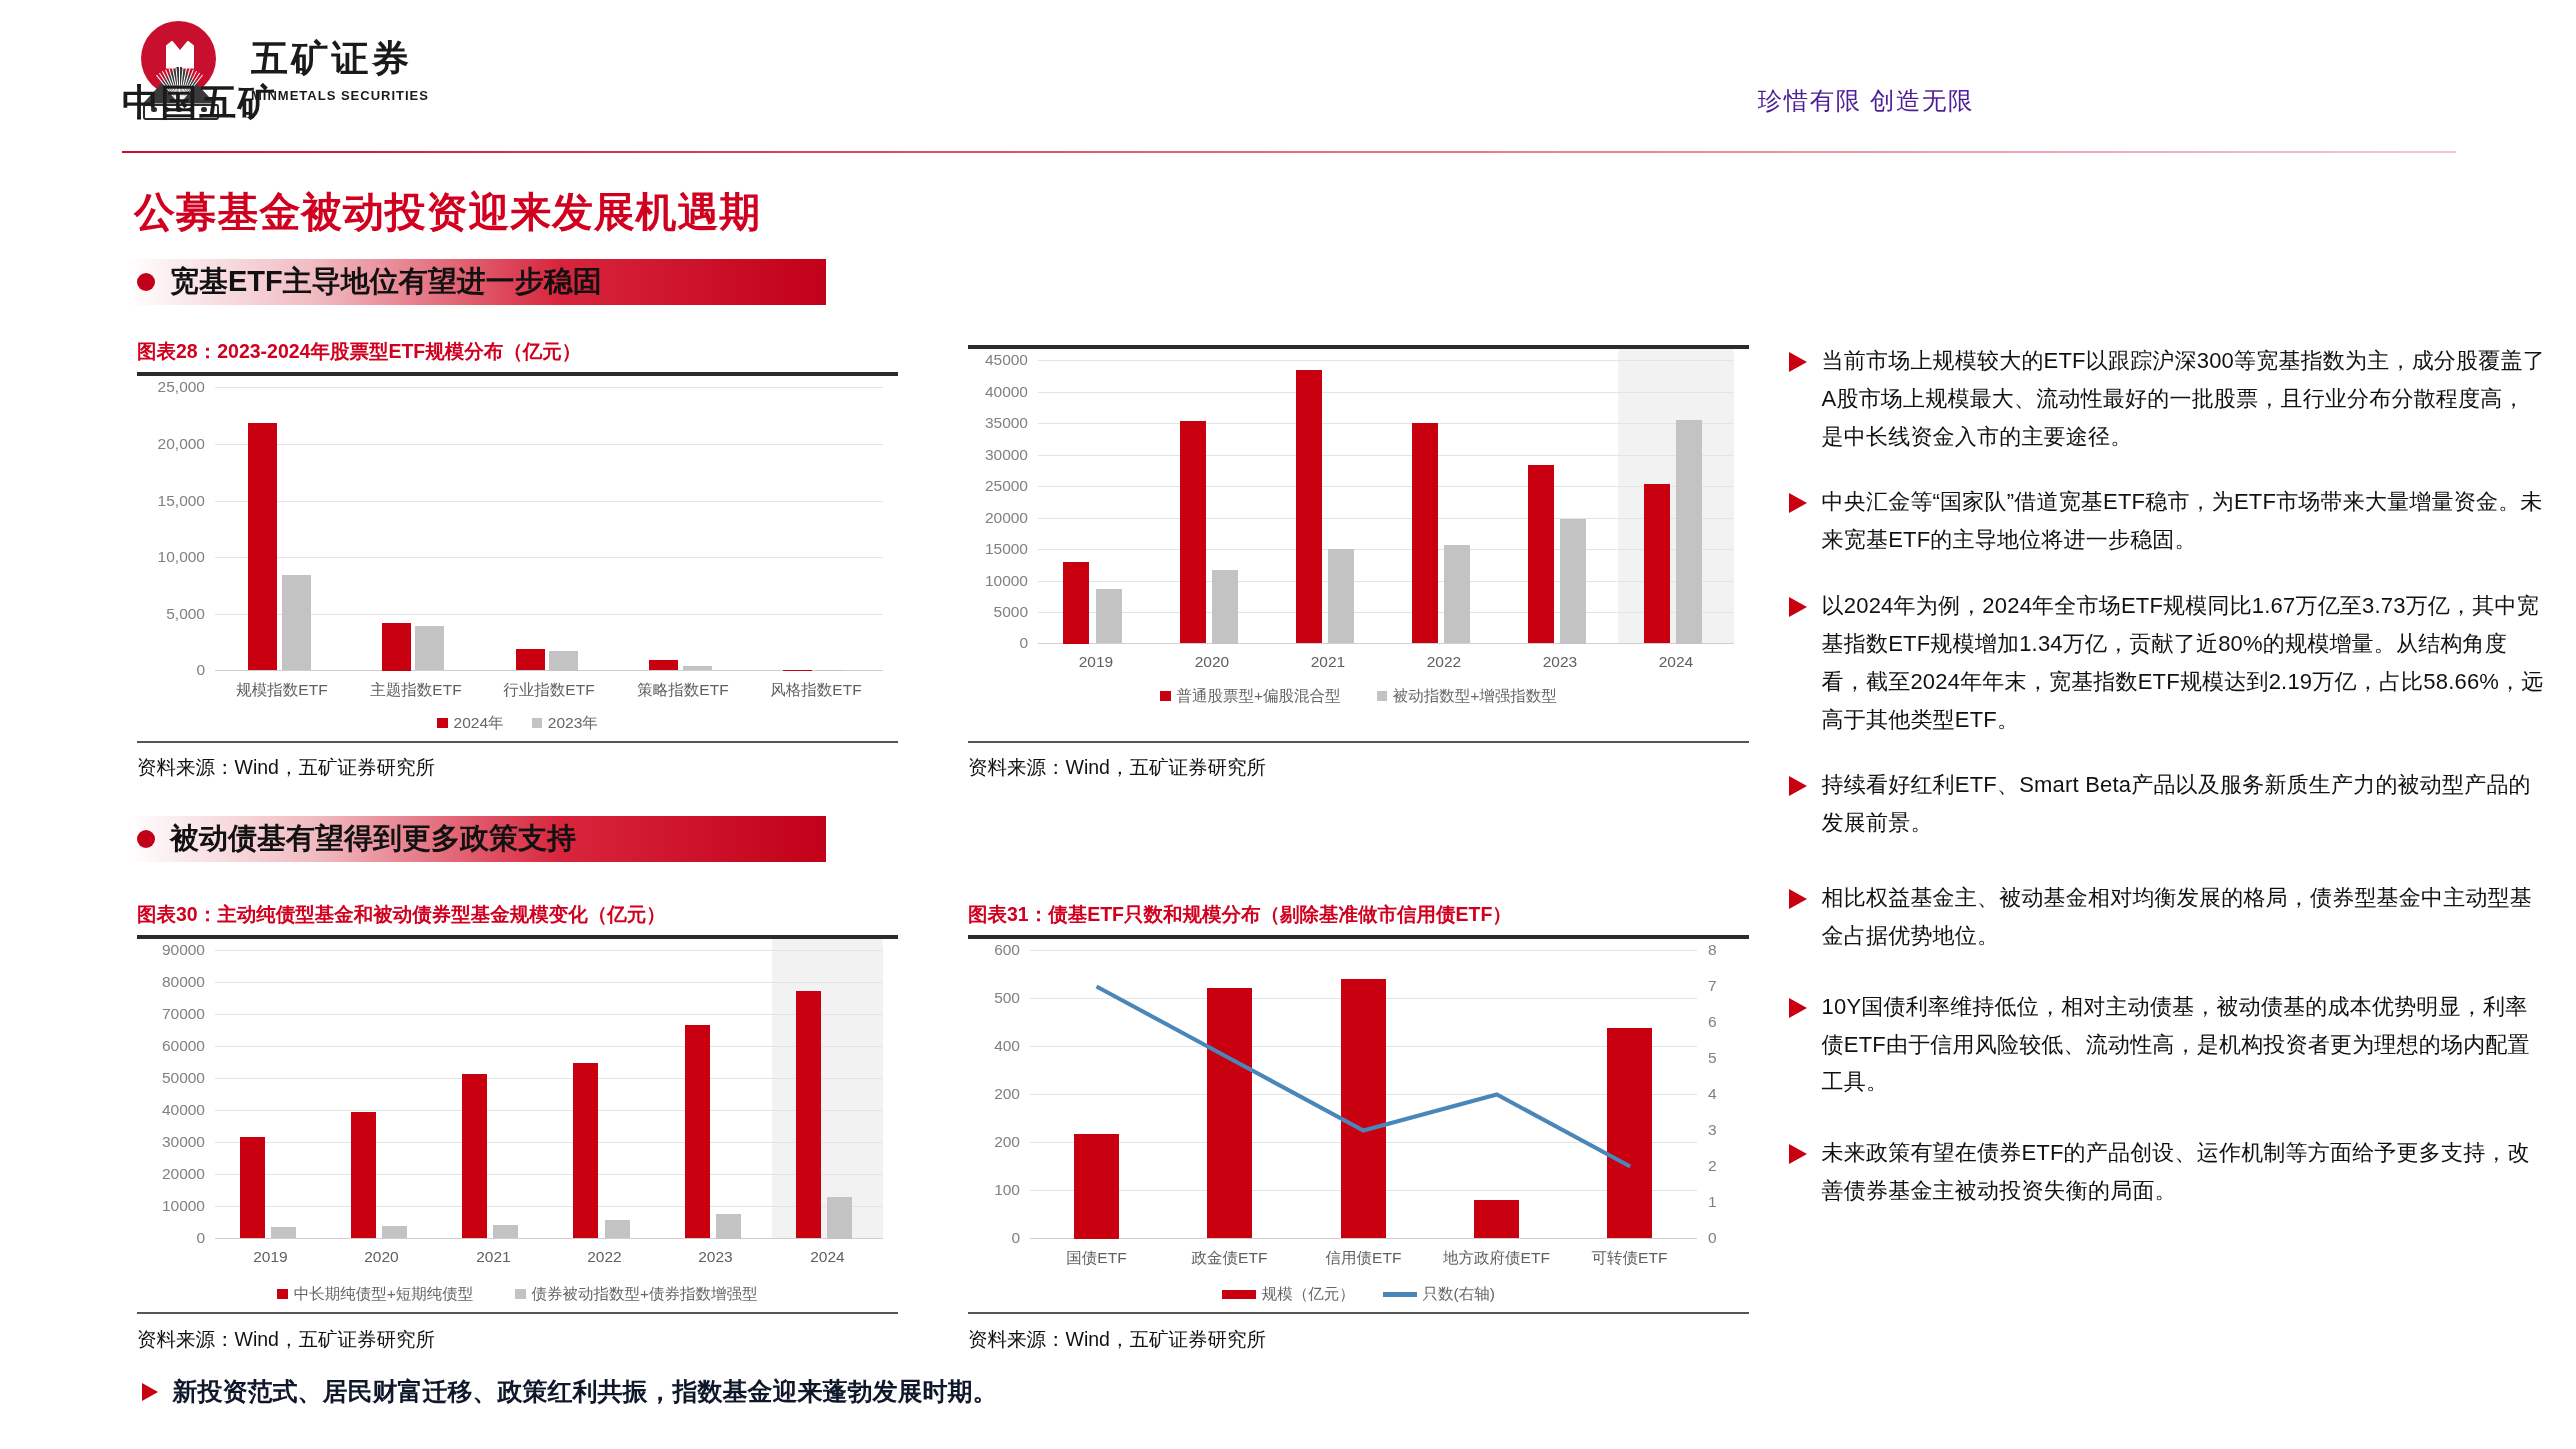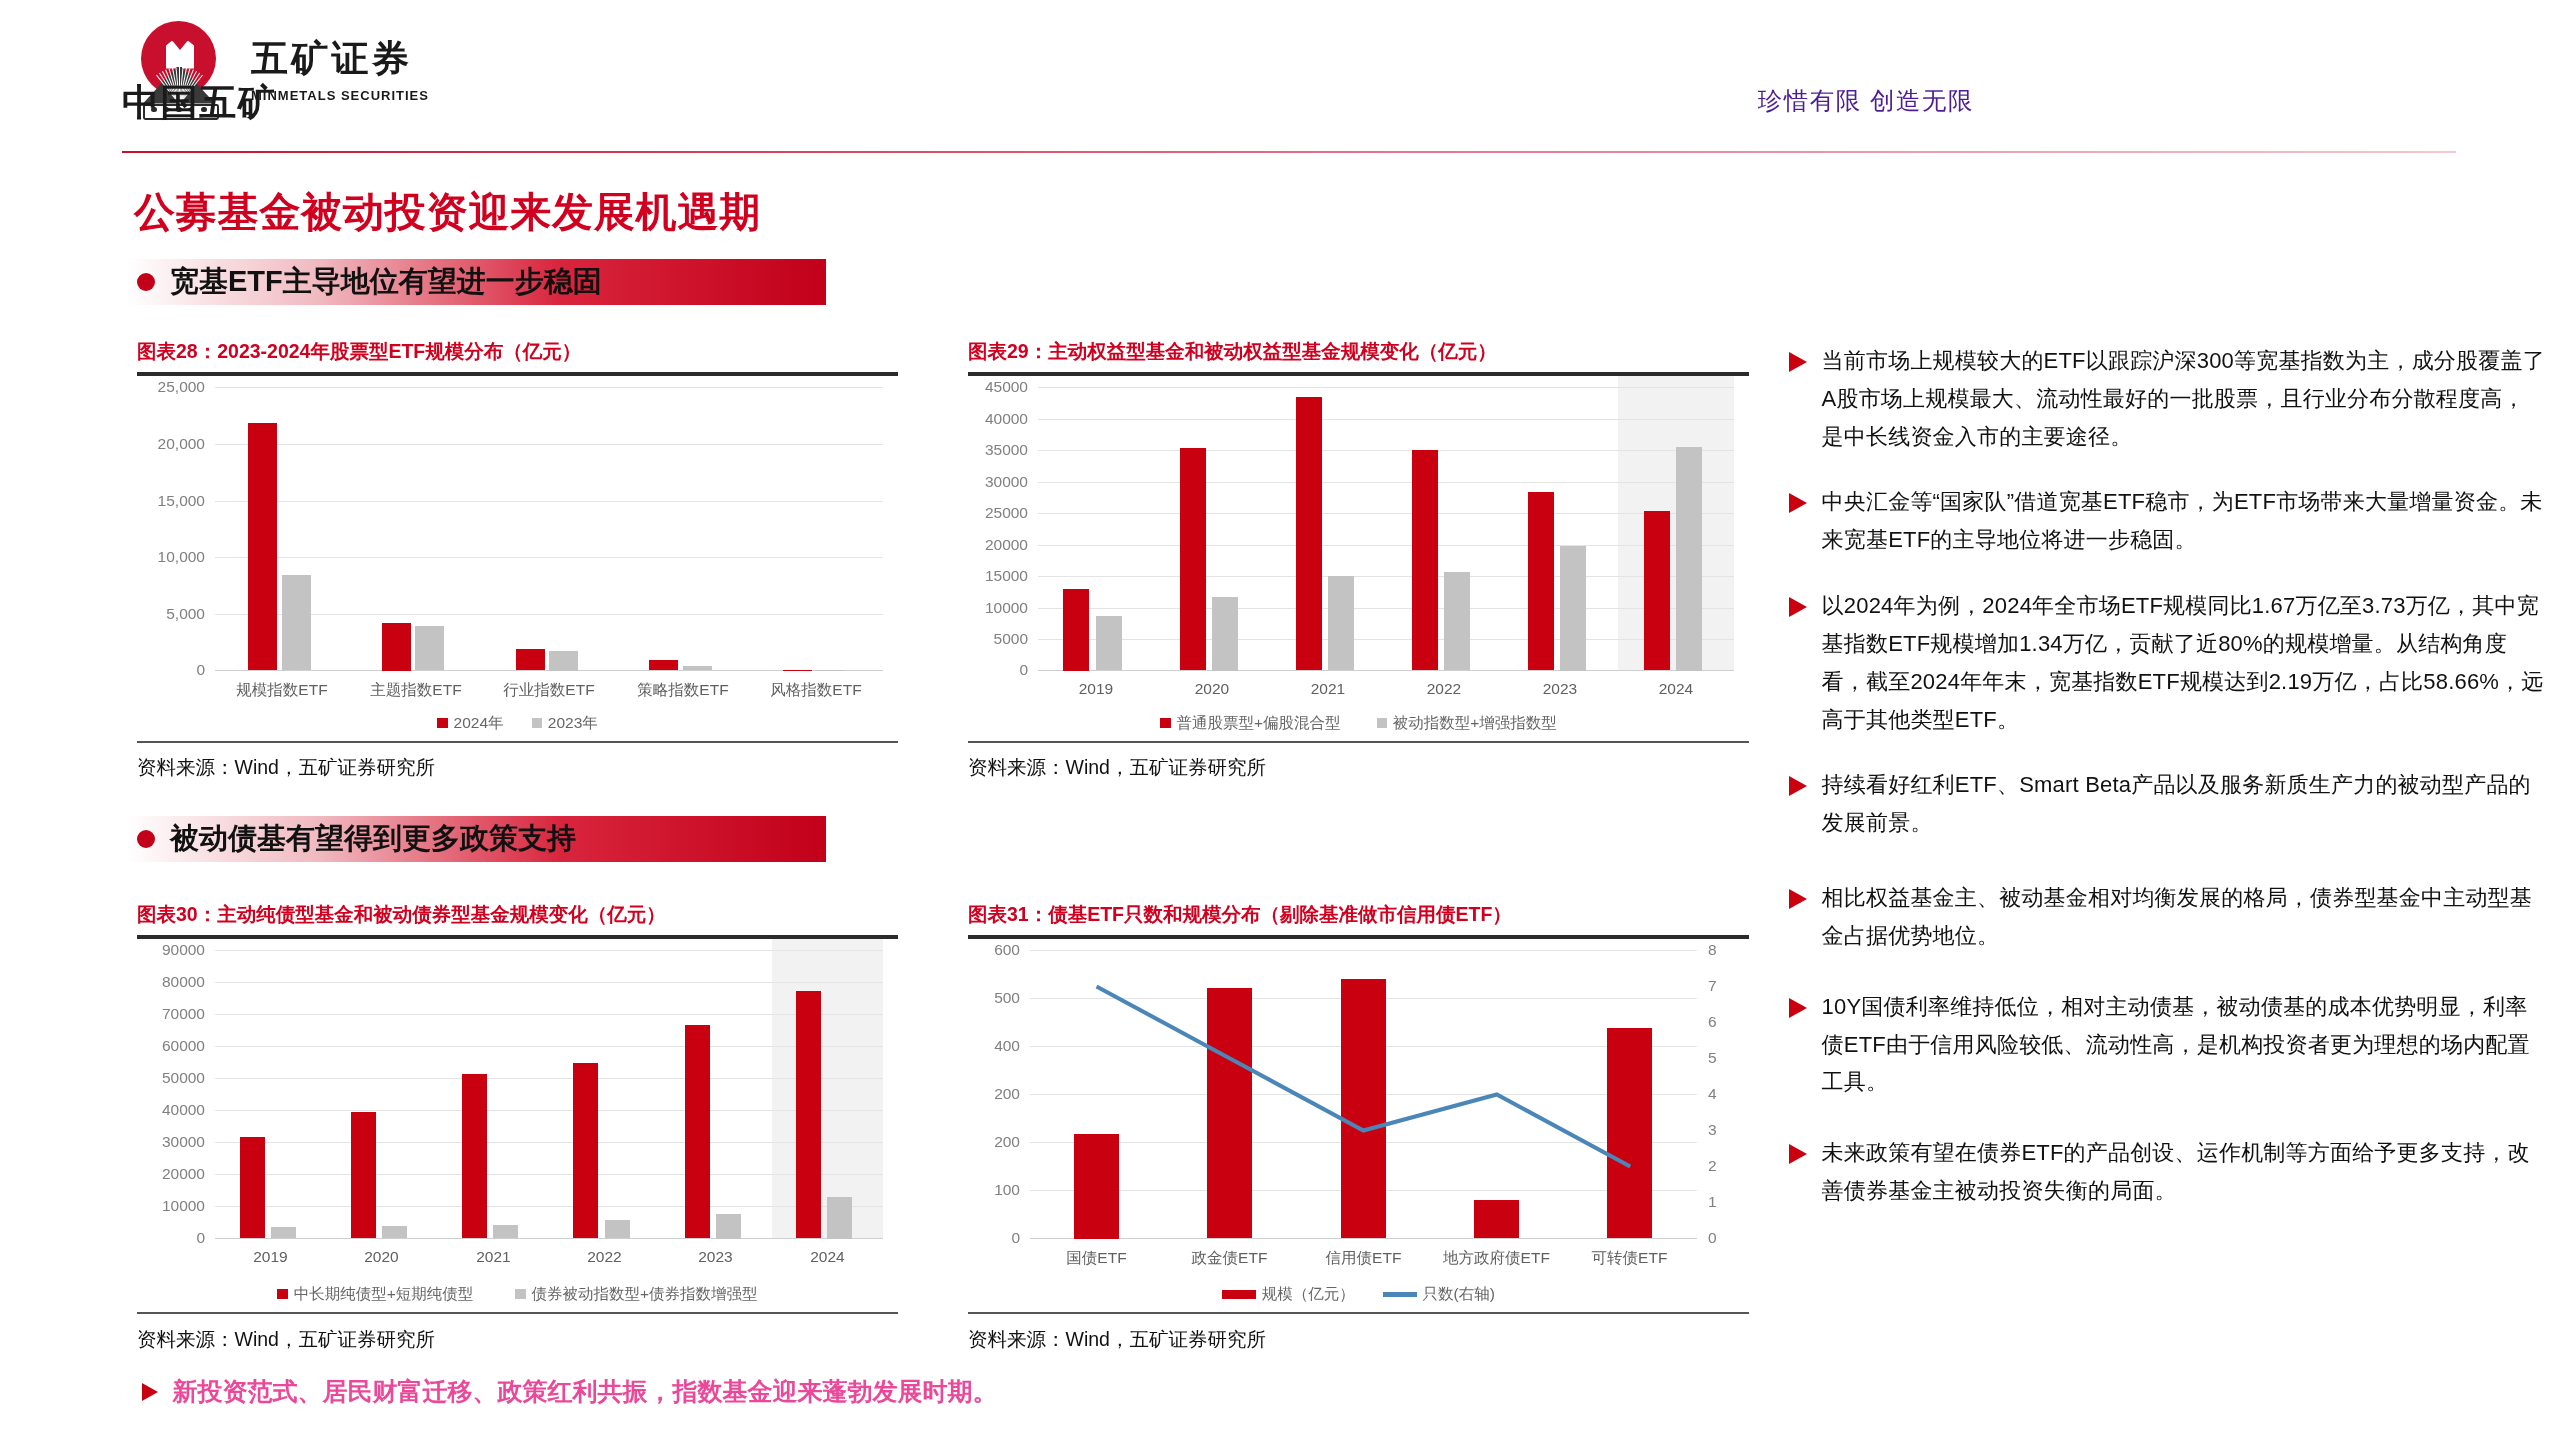--- a/index.html
+++ b/index.html
@@ -86,21 +86,21 @@
     flex:0 0 auto;width:0;height:0;margin-top:9.8px;margin-right:14.6px;
     border-left:18px solid #c8000f;border-top:10.6px solid transparent;border-bottom:10.6px solid transparent;
   }
   .btext{font-size:22px;line-height:1.72;color:#111;letter-spacing:0.2px;}
   
   #footer-note{position:absolute;left:142px;top:1375px;display:flex;align-items:center;}
   #footer-note .tri2{
     width:0;height:0;margin-right:14.6px;
     border-left:16.3px solid #c8000f;border-top:9.8px solid transparent;border-bottom:9.8px solid transparent;
   }
-  #footer-note .ftext{font-size:25px;font-weight:bold;color:#ec4899;}
+  #footer-note .ftext{font-size:25px;font-weight:bold;color:#0f172a;}
 </style>
 </head>
 <body>
 
 <div id="header">
   <div class="logo-wrap">
     <div class="logo-mark">
       <div class="logo-circle"></div>
       <div class="logo-m"></div>
       <div class="logo-fan"></div>
@@ -192,21 +192,20 @@
           <span class="sw" style="background: rgb(195, 195, 195);"></span>
           <span>2023年</span>
         </div>
       </div>
     </div>
   <div class="src-rule" style="left:0;top:403px;width:761px;"></div>
   <div class="src" style="left:0;top:416px;">资料来源：Wind，五矿证券研究所</div>
 </div>
 
 <div class="panel" id="panel29" style="left:968px;top:338px;width:781px;">
-  <div class="panel-title">图表29：主动权益型基金和被动权益型基金规模变化（亿元）</div>
   <div class="panel-rule" style="width:781px;"></div>
   <div class="chart-box" id="box29" style="width:781px;height:342px;position:relative;">
       <div class="highlight" style="left: 650px; top: 0px; width: 116px; height: 294px;"></div>
       <div class="axisline" style="top: 294px; left: 70px; width: 696px;"></div>
       <div class="ylab" style="top: 294px; left: 0px; width: 60px;">0</div>
       <div class="gridline" style="top: 263px; left: 70px; width: 696px;"></div>
       <div class="ylab" style="top: 263px; left: 0px; width: 60px;">5000</div>
       <div class="gridline" style="top: 232px; left: 70px; width: 696px;"></div>
       <div class="ylab" style="top: 232px; left: 0px; width: 60px;">10000</div>
       <div class="gridline" style="top: 200px; left: 70px; width: 696px;"></div>

